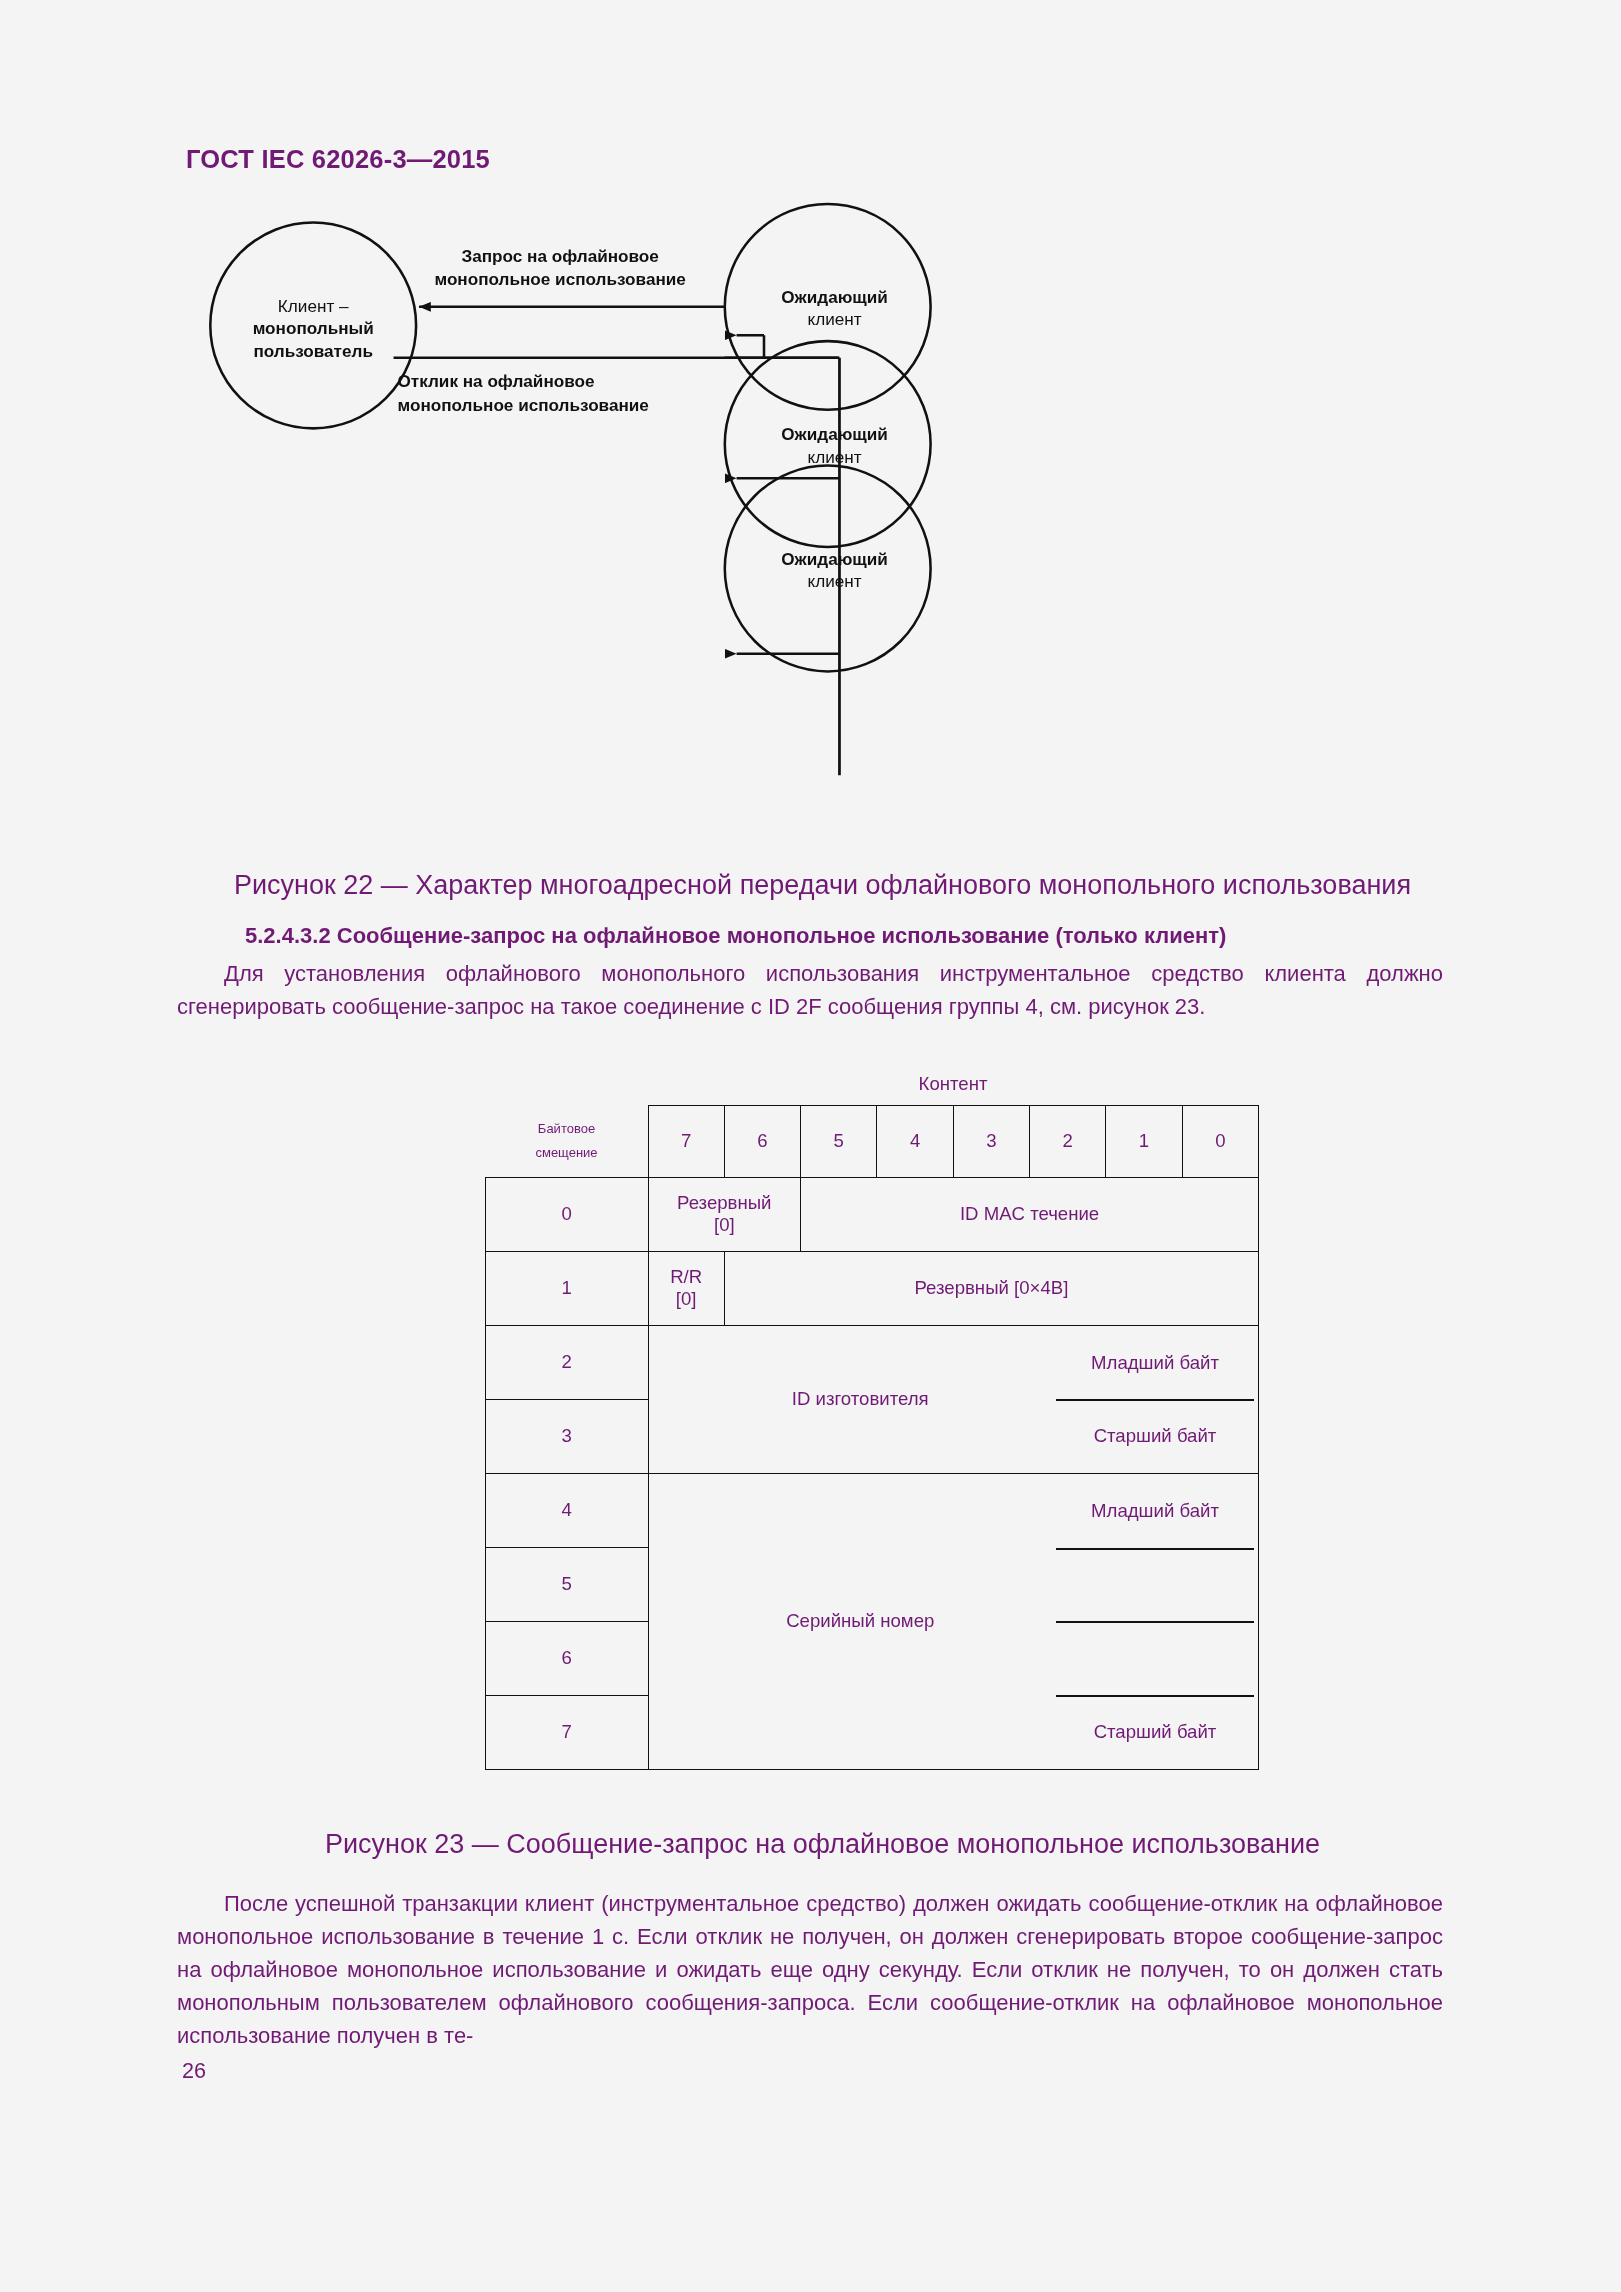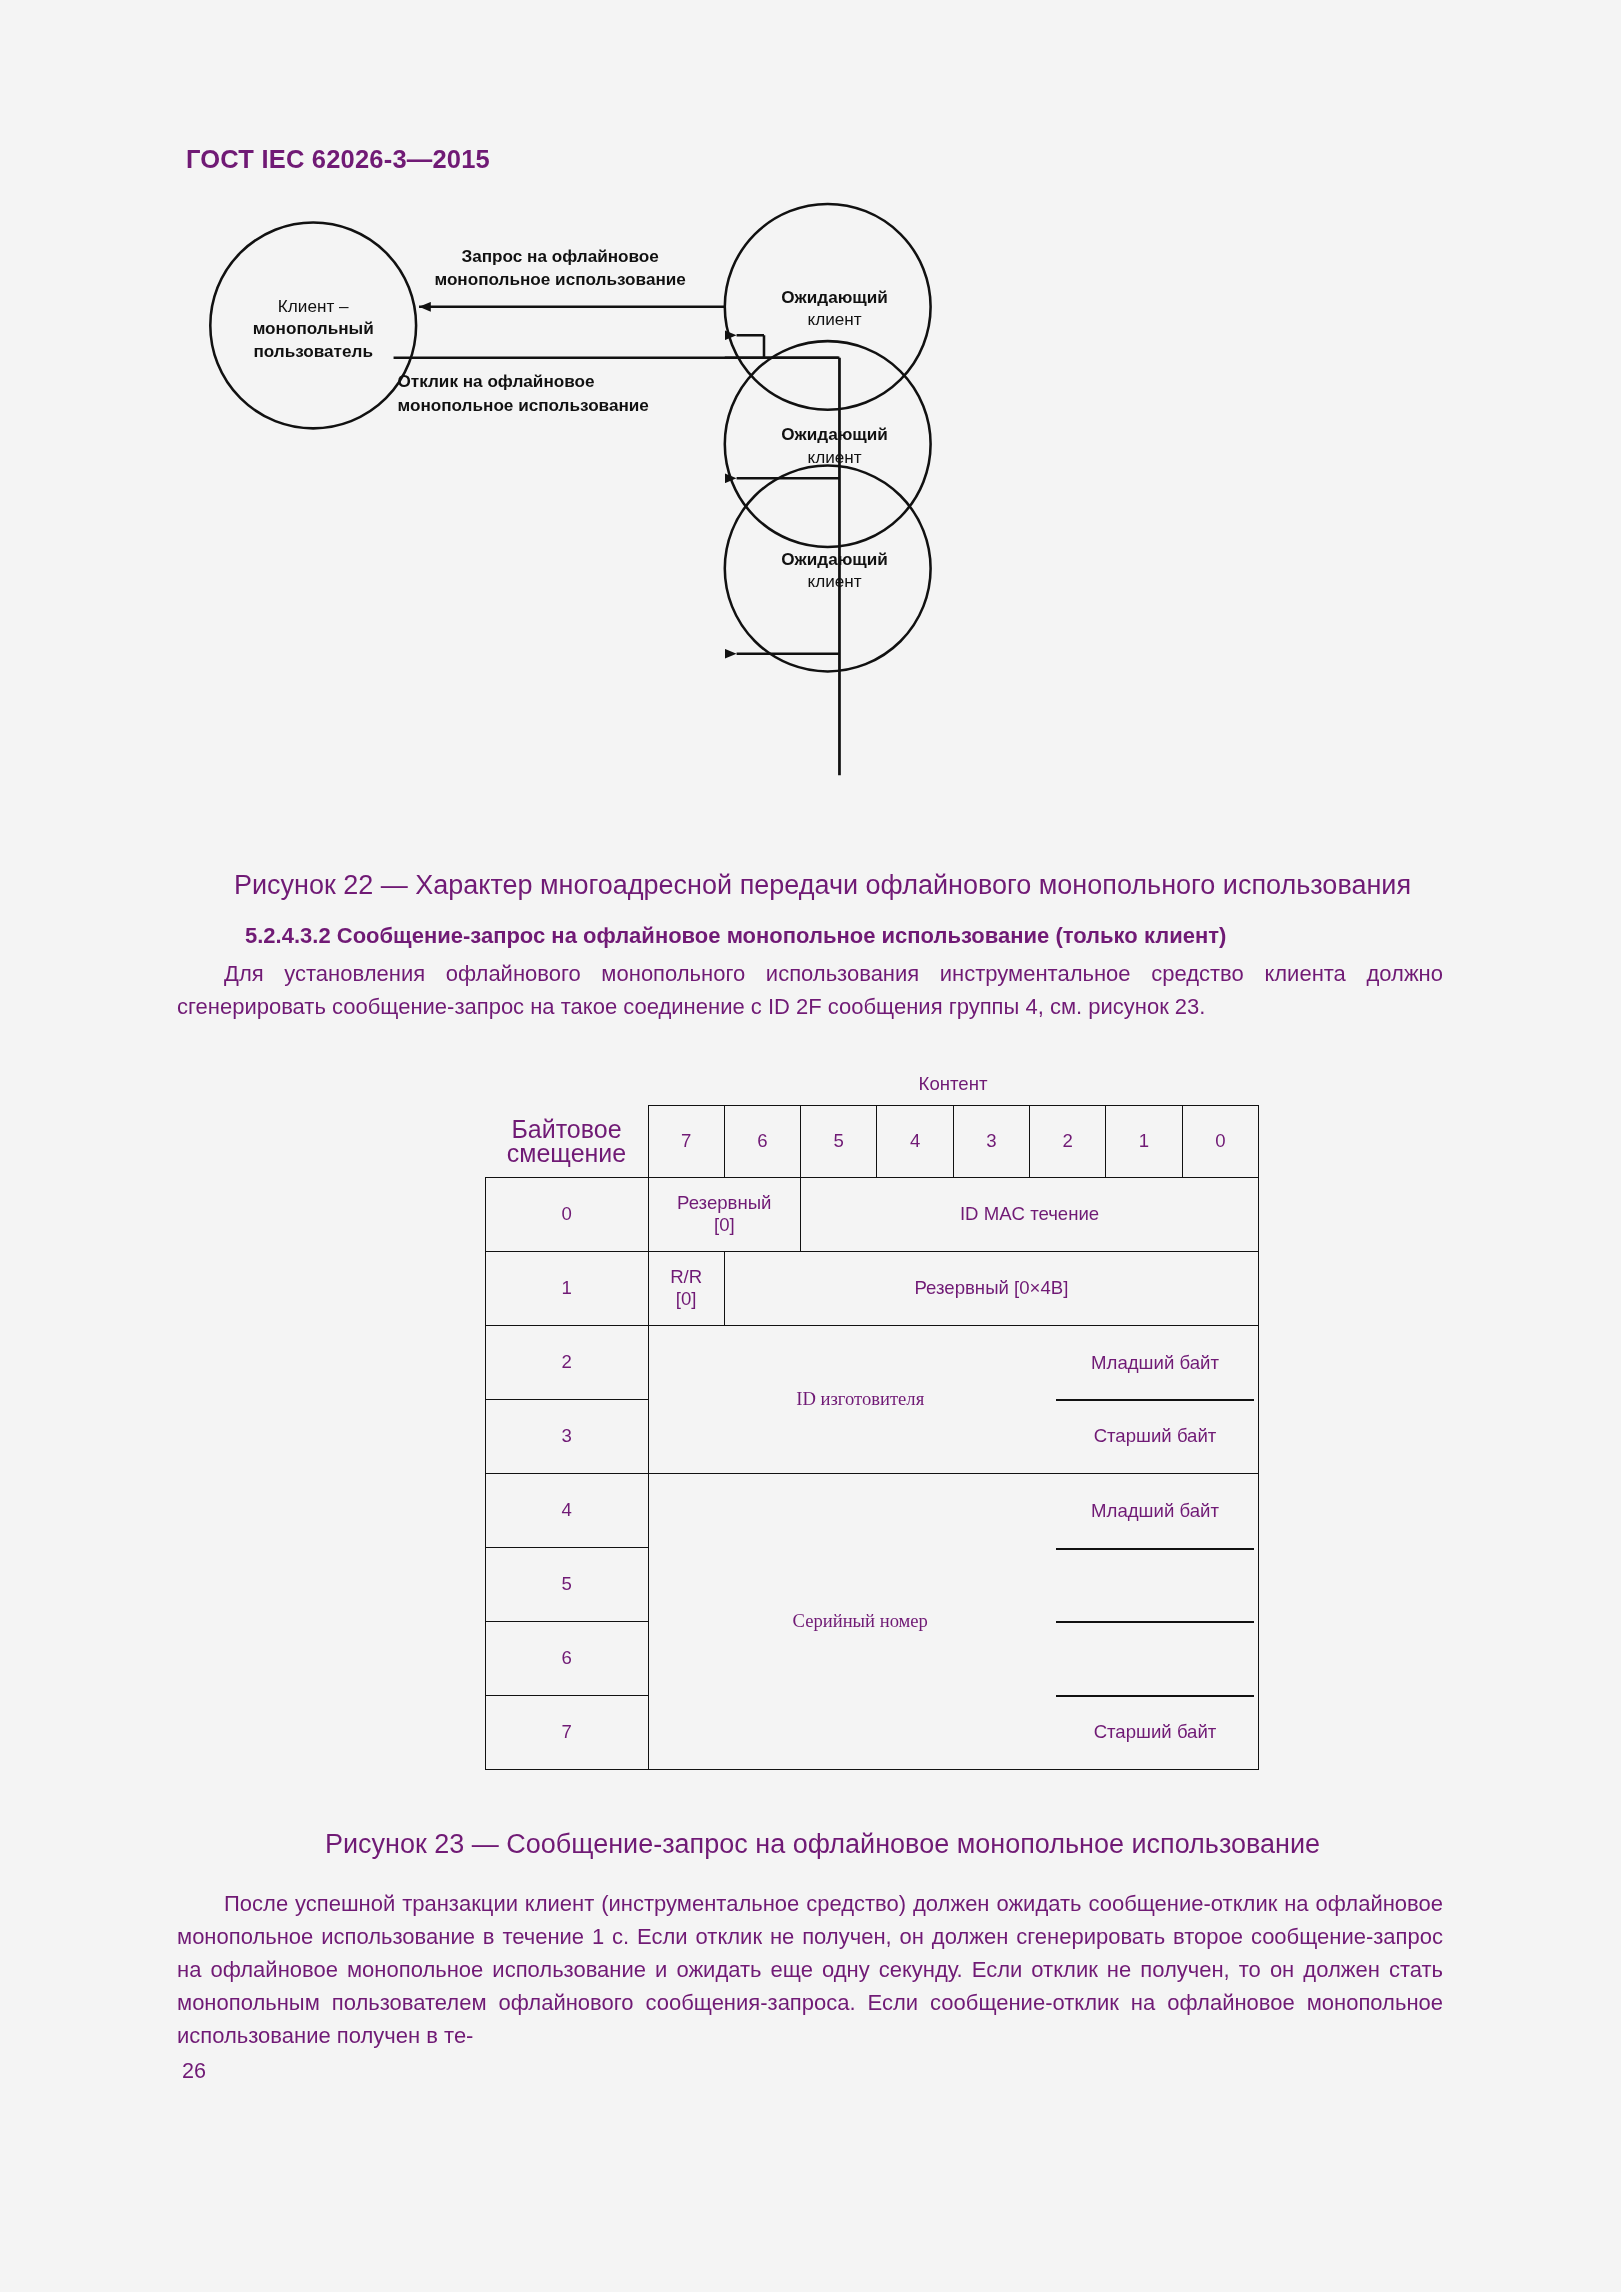--- a/index.html
+++ b/index.html
@@ -117,21 +117,21 @@
     vertical-align: middle;
     font-weight: normal;
     padding: 0;
     background: #f4f4f4;
   }
   
   table.bits tr.hdr th.offset-hd {
     border: none;
     width: 162px;
     height: 71px;
-    font-size: 25px;
+    font-size: 13px;
     line-height: 24.5px;
   }
   table.bits tr.hdr th.bit-hd {
     height: 71px;
     border-top: 1.6px solid #111;
     border-bottom: 1.6px solid #111;
   }
   table.bits td.offset {
     width: 162px;
     height: 73px;
@@ -157,21 +157,20 @@
     border-top: 2.4px solid #111;
   }
   .mid-text {
     position: absolute;
     left: 0; right: 0; top: 0; bottom: 0;
     display: flex;
     align-items: center;
     justify-content: center;
     padding-right: 186px;
     box-sizing: border-box;
-    font-family: Liberation Serif, serif;
   }
 </style>
 </head>
 <body>
 
 <div class="page">
 
   <div class="doc-header">ГОСТ IEC 62026-3—2015</div>
 
   <div class="fig22">

